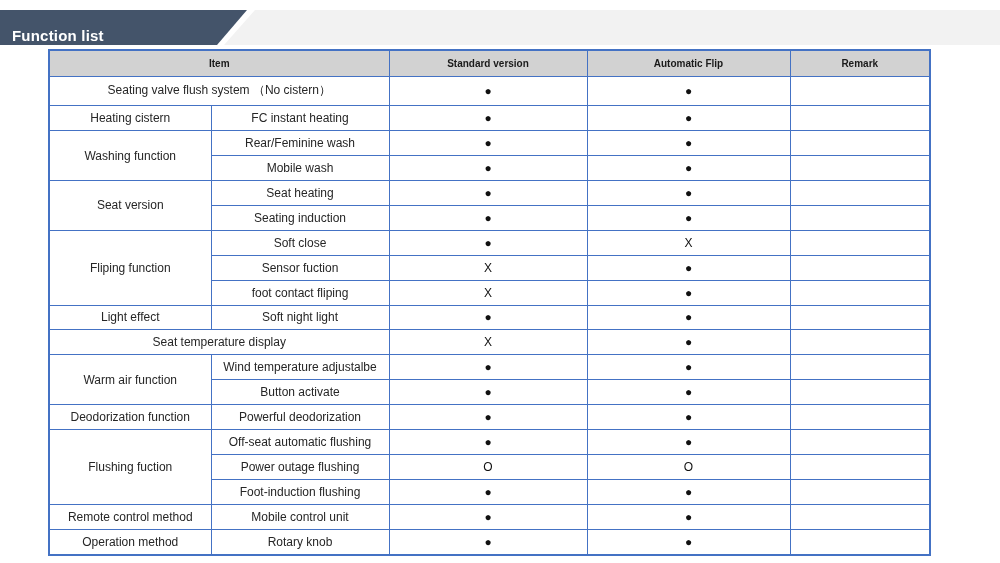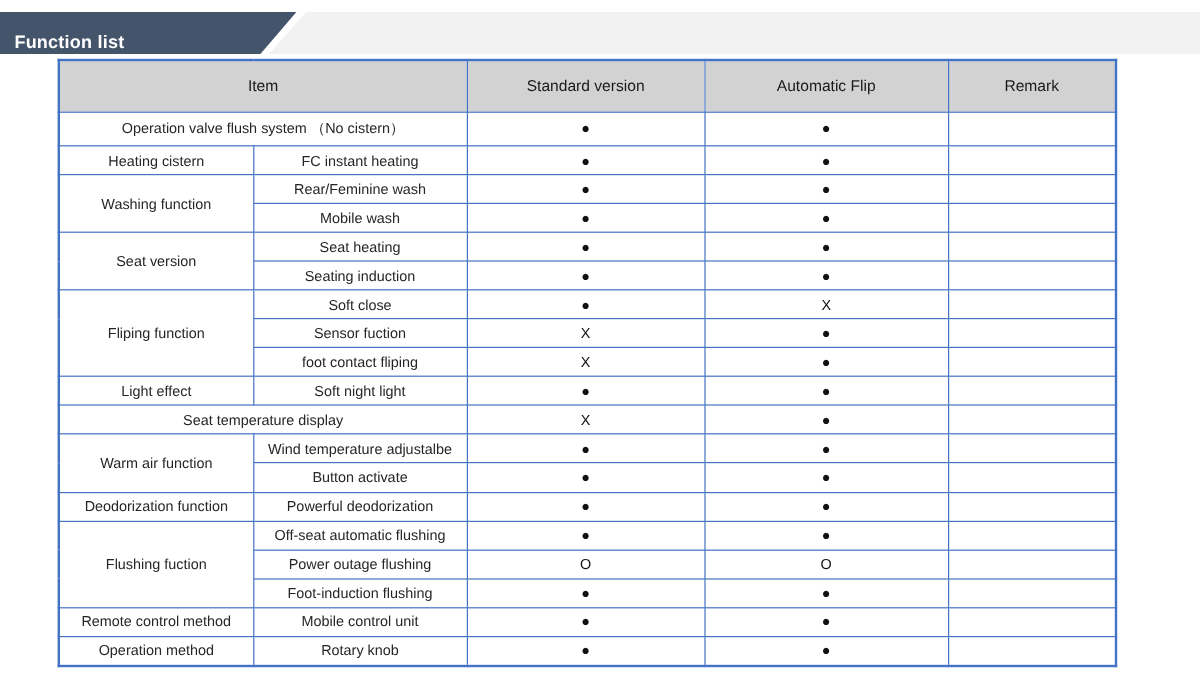--- a/index.html
+++ b/index.html
@@ -43,24 +43,24 @@
   }
   .func-table th, .func-table td {
     border: 1px solid #4472C4;
     text-align: center;
     vertical-align: middle;
     overflow: hidden;
     white-space: nowrap;
   }
   .func-table th {
     background: #D2D2D2;
-    font-size: 13px;
-    font-weight: normal;
+    font-size: 10px;
+    font-weight: bold;
     color: #1a1a1a;
-    height: 43px;
+    height: 26px;
   }
   .func-table td {
     font-size: 12px;
     color: #262626;
     background: #ffffff;
   }
   .func-table td.sym { font-size: 12px; color: #111111; }
 </style>
 </head>
 <body>
@@ -81,21 +81,21 @@
   <thead>
     <tr>
       <th colspan="2">Item</th>
       <th>Standard version</th>
       <th>Automatic Flip</th>
       <th>Remark</th>
     </tr>
   </thead>
   <tbody id="table-body">
       <tr>
-        <td colspan="2">Operation valve flush system （No cistern）</td>
+        <td colspan="2">Seating valve flush system （No cistern）</td>
         <td class="sym">●</td>
         <td class="sym">●</td>
         <td class="sym"></td>
       </tr>
       <tr>
         <td rowspan="1">Heating cistern</td>
         <td>FC instant heating</td>
         <td class="sym">●</td>
         <td class="sym">●</td>
         <td class="sym"></td>

